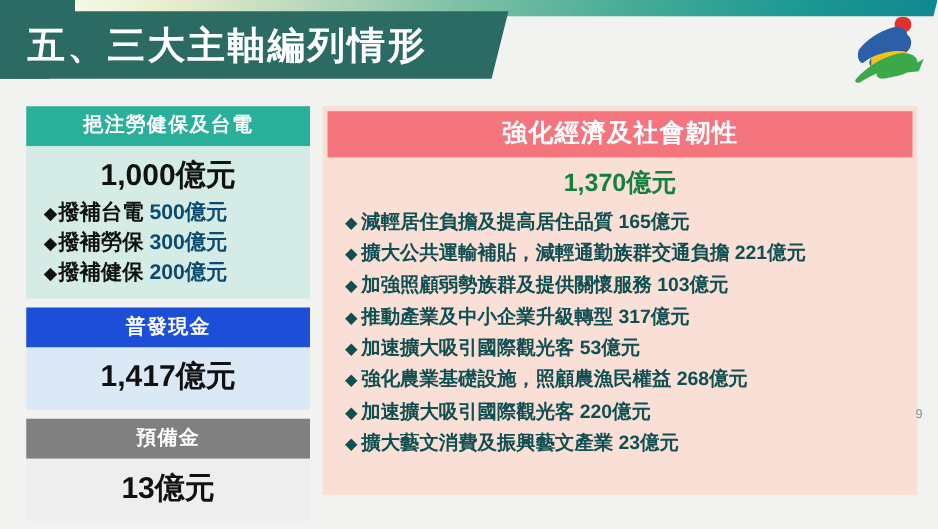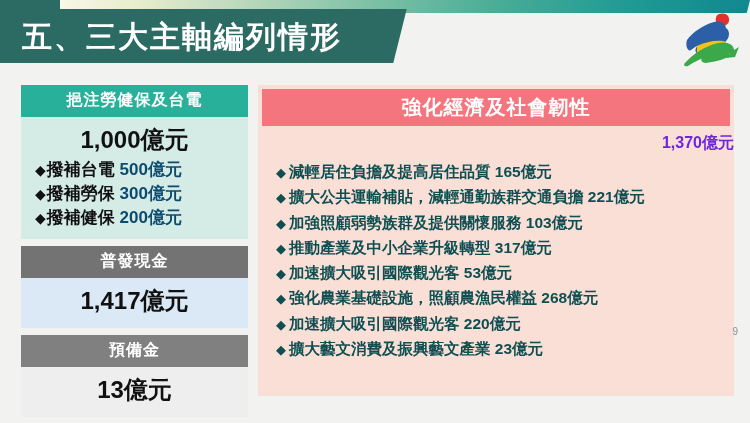--- a/index.html
+++ b/index.html
@@ -100,21 +100,21 @@
   .card-header {
     text-align: center;
     color: #ffffff;
     font-size: 16px;
     font-weight: bold;
     letter-spacing: 1px;
     padding: 5px 0 6px 0;
     white-space: nowrap;
   }
   .hdr-teal { background: #29b09a; }
-  .hdr-blue { background: #737373; }
+  .hdr-blue { background: #1d4ed8; }
   .hdr-gray { background: #808080; }
 
   .card-body { padding: 6px 0 9px 0; }
   .body-teal { background: #d4ebe6; }
   .body-blue { background: #dae9f5; }
   .body-gray { background: #eeeeee; }
 
   .amount-big {
     text-align: center;
     color: #111111;
@@ -153,23 +153,23 @@
     line-height: 37px;
     background: #f5757e;
     color: #ffffff;
     font-size: 20px;
     font-weight: bold;
     letter-spacing: 1px;
     text-align: center;
     white-space: nowrap;
   }
   .right-amount {
-    text-align: right;
-    color: #6d28d9;
-    font-size: 16px;
+    text-align: center;
+    color: #15803d;
+    font-size: 20px;
     font-weight: bold;
     padding: 7px 0 5px 0;
   }
   .right-list {
     margin: 0;
     padding: 0 0 0 18px;
     list-style: none;
   }
   .right-item {
     font-size: 15.5px;

